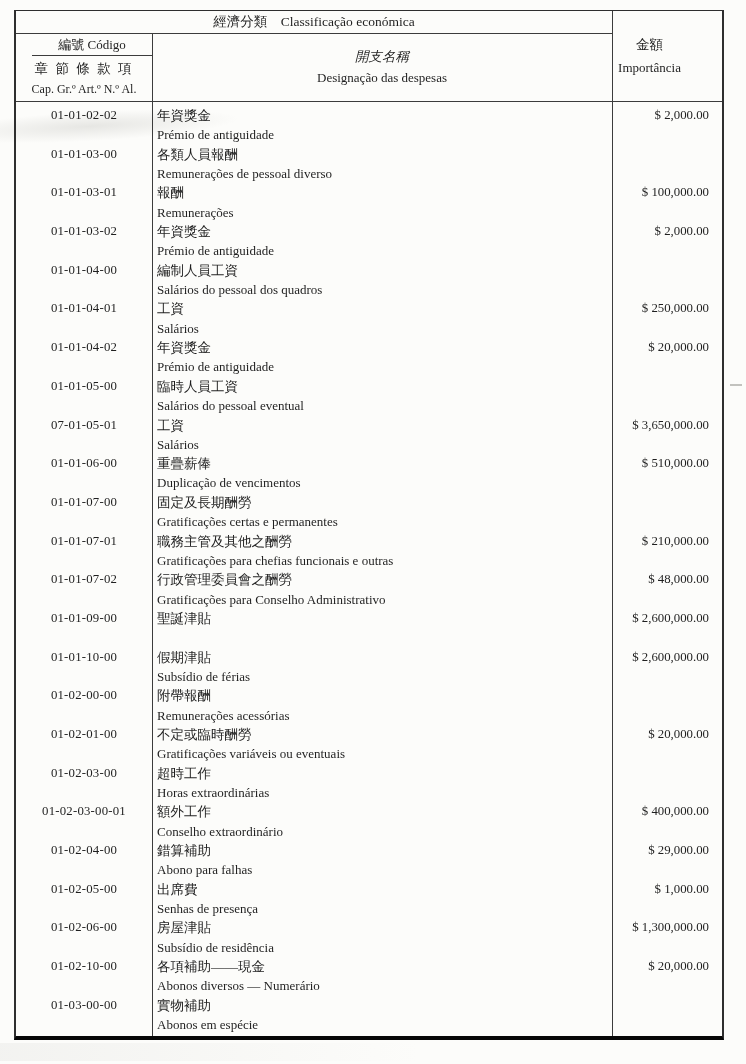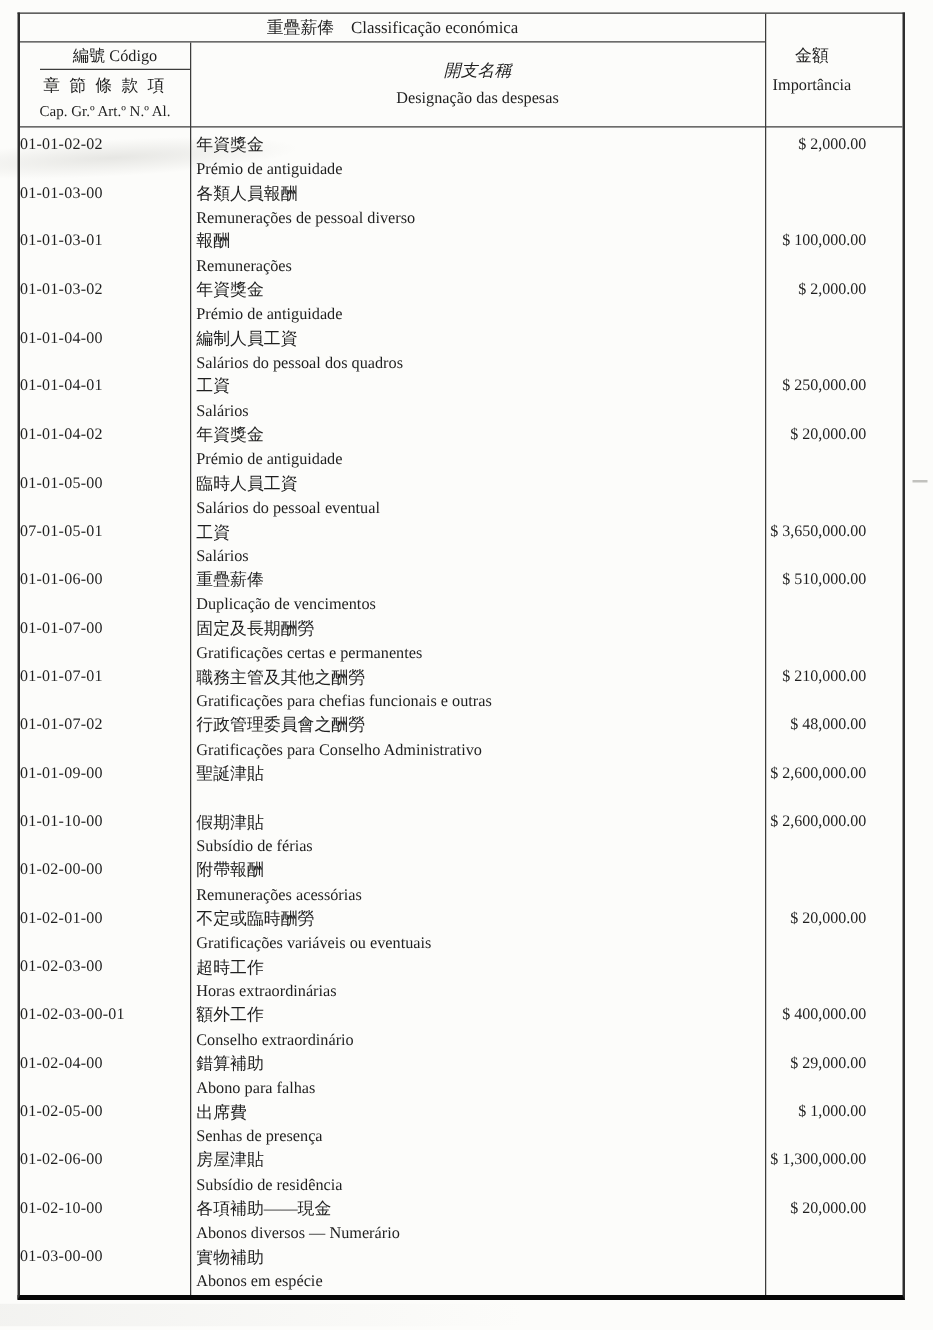--- a/index.html
+++ b/index.html
@@ -61,48 +61,48 @@
     position:absolute;right:16px;top:0;width:113px;height:91px;
     display:flex;flex-direction:column;align-items:center;justify-content:center;
     line-height:1.7;
   }
   .h-amount-zh{font-size:13.5px;}
   .h-amount-pt{font-size:13px;}
 
   .tbody{position:relative;padding-top:4px;}
   .entry{display:flex;height:38.7px;overflow:visible;}
   .cell-code{
-    width:136px;box-sizing:border-box;
+    width:136px;box-sizing:border-box;text-align:center;
     font-size:12.8px;line-height:19.3px;letter-spacing:.2px;
   }
   .cell-desc{
     width:460px;box-sizing:border-box;padding-left:5px;
   }
   .desc-zh{font-size:13.5px;line-height:19.3px;white-space:nowrap;}
   .desc-pt{font-size:13px;line-height:19.3px;white-space:nowrap;}
   .cell-amount{
-    flex:1;box-sizing:border-box;text-align:right;padding-right:29px;
+    flex:1;box-sizing:border-box;text-align:right;padding-right:13px;
     font-size:12.8px;line-height:19.3px;white-space:nowrap;
   }
 </style>
 </head>
 <body>
 
 <div class="page">
 
   <div class="smudge"></div>
   <div class="edge-dash"></div>
   <div class="bottom-shade"></div>
 
   <div class="table">
     <div class="vline vline-col1"></div>
     <div class="vline vline-col3"></div>
 
     <div class="thead">
-      <div class="h-row1">重疊薪俸　Classificação económica</div>
+      <div class="h-row1">經濟分類　Classificação económica</div>
       <div class="h-lower">
         <div class="h-code-col">
           <div class="h-code-top">編號 Código</div>
           <div class="h-code-levels">
             <div class="h-levels-zh">章 節 條 款 項</div>
             <div class="h-levels-pt">Cap. Gr.º Art.º N.º Al.</div>
           </div>
         </div>
         <div class="h-desig">
           <div class="h-desig-zh">開支名稱</div>

